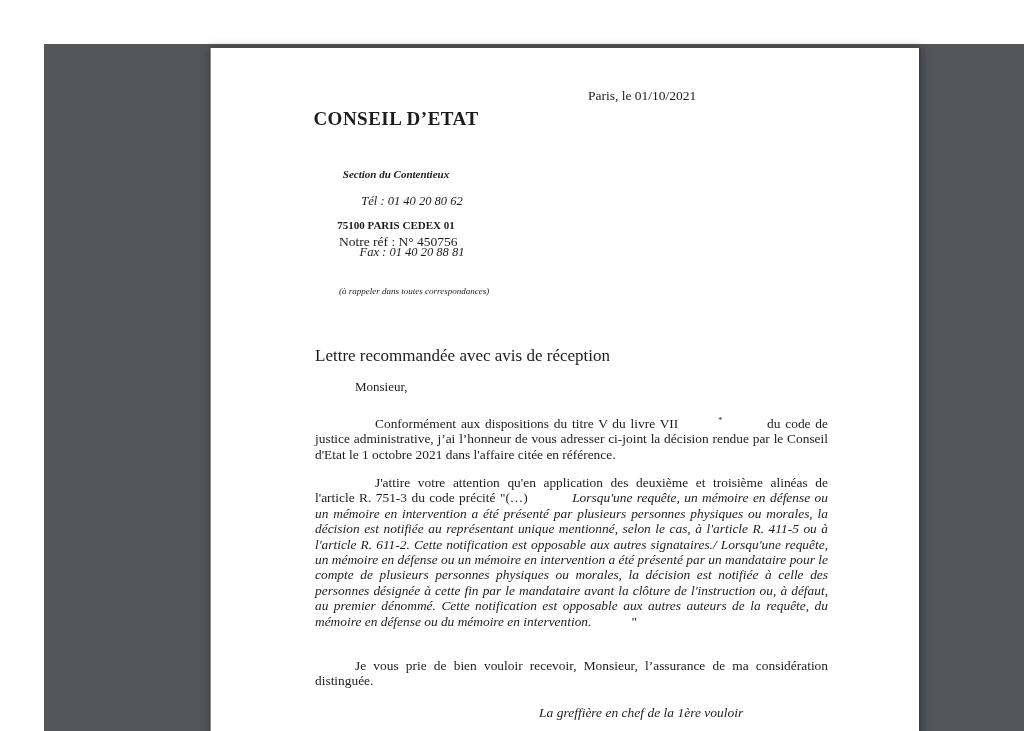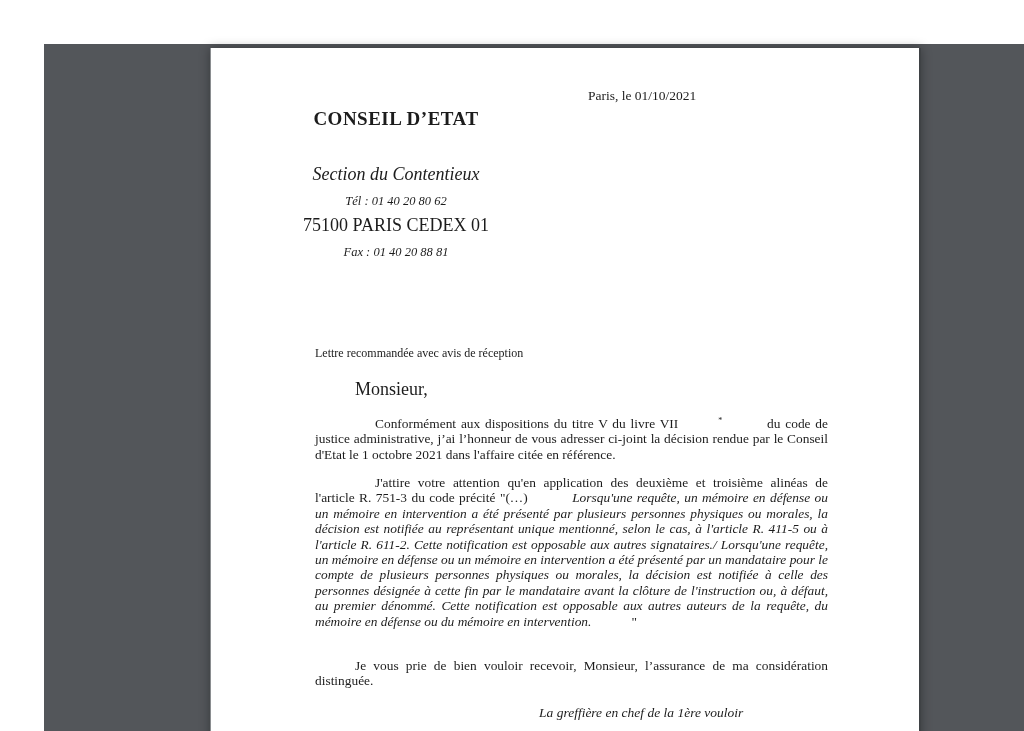--- a/index.html
+++ b/index.html
@@ -38,52 +38,52 @@
 
   .abs { position: absolute; }
 
   
   .letterhead {
     left: 0; top: 19px; width: 362px;
     text-align: center;
     line-height: 15px;
   }
   .org-name { font-size: 19px; font-weight: bold; letter-spacing: 0.5px; line-height: 24px; }
-  .org-line { font-size: 18px; }
+  .org-line { font-size: 11px; font-weight: bold; }
   .italic { font-style: italic; }
 
   .telfax {
-    left: 0; top: 106px; width: 362px;
+    left: 16px; top: 106px; width: 362px;
     text-align: center;
     font-size: 12.5px; font-style: italic;
     line-height: 14.5px;
   }
 
   .ref-block { left: 88px; top: 146px; }
   .ref-line  { font-size: 13.5px; }
   .ref-note  { font-size: 9px; font-style: italic; line-height: 10px; }
 
   .date-line { left: 357px; top: 20px; font-size: 13.5px; }
 
   .recipient { left: 357px; top: 117px; font-size: 13.5px; line-height: 15.5px; }
 
   .case-block { left: 84px; top: 200px; font-size: 13.5px; line-height: 15.5px; }
 
   .subject      { left: 84px; top: 261px; font-size: 13.5px; font-weight: bold; letter-spacing: 0.2px; }
-  .subject-sub  { left: 84px; top: 278px; font-size: 12px; }
+  .subject-sub  { left: 84px; top: 278px; font-size: 17px; }
 
   .body-text {
     font-size: 13.4px;
     line-height: 15.4px;
     width: 545px;
     text-align: justify;
   }
   .indent { text-indent: 40px; }
 
-  .salutation { left: 84px; top: 311px; font-size: 18px; }
+  .salutation { left: 84px; top: 311px; font-size: 13px; }
 
   .para1 { left: 84px; top: 348px; font-family: Liberation Serif, serif; }
   .para2 { left: 84px; top: 407px; }
   .closing-para { left: 84px; top: 590px; }
 
   sup.note-mark { font-size: 8px; vertical-align: super; line-height: 0; }
 
   .sig-title { left: 308px; top: 637px; font-size: 13.5px; font-style: italic; }
   .sig-name  { left: 372px; top: 704px; font-size: 13.5px; font-style: italic; }
 </style>
@@ -101,20 +101,24 @@
       <div class="org-name">CONSEIL D’ETAT</div>
       <div class="org-line italic">Section du Contentieux</div>
       <div class="org-line">75100 PARIS CEDEX 01</div>
     </div>
 
     <div class="abs telfax">
       <div>Tél : 01 40 20 80 62</div>
       <div>Fax : 01 40 20 88 81</div>
     </div>
 
+    <div class="abs ref-block">
+      <div class="ref-line">Notre réf : N° 450756</div>
+      <div class="ref-note">(à rappeler dans toutes correspondances)</div>
+    </div>
 
     <div class="abs date-line">Paris, le 01/10/2021</div>
 
 
 
     <div class="abs subject-sub">Lettre recommandée avec avis de réception</div>
 
     <div class="abs salutation indent">Monsieur,</div>
 
     <p class="abs body-text indent para1"><span>Conformément aux dispositions du titre V du livre VII</span><sup class="note-mark">*</sup><span> du code de justice administrative, j’ai l’honneur de vous adresser ci-joint la décision rendue par le Conseil d'Etat le 1 octobre 2021 dans l'affaire citée en référence.</span></p>

